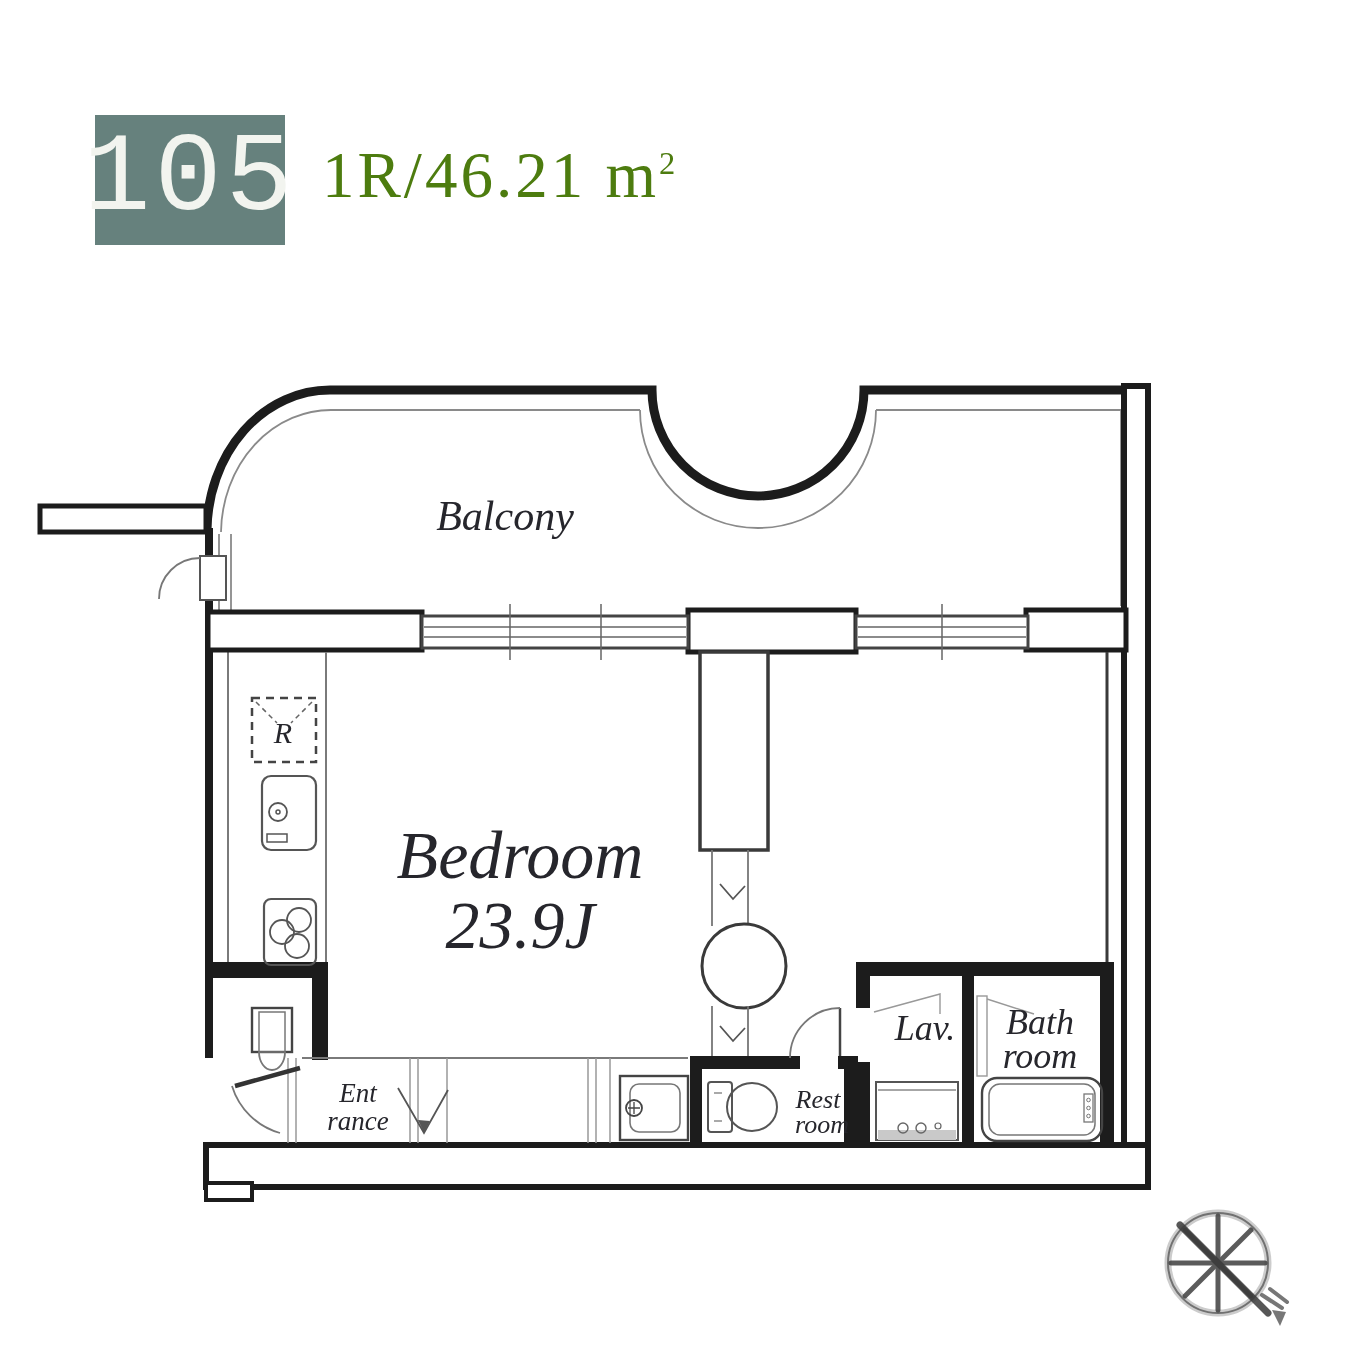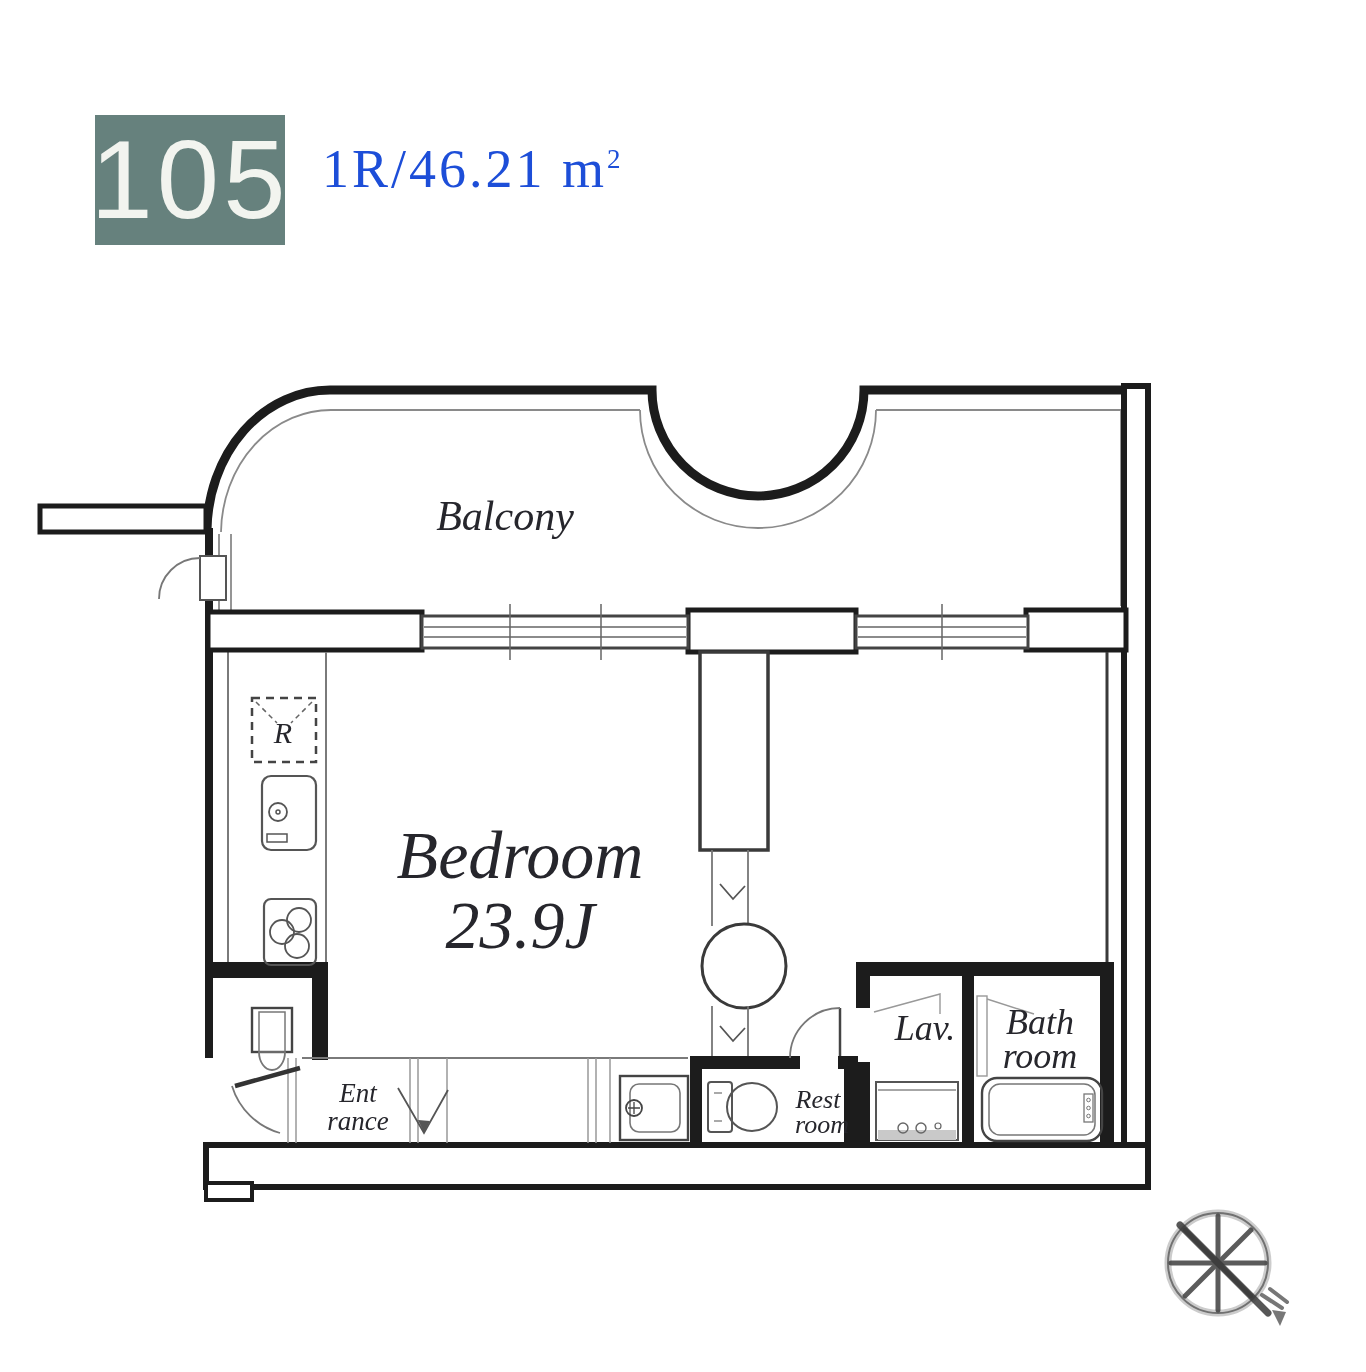--- a/index.html
+++ b/index.html
@@ -1,22 +1,22 @@
 <!DOCTYPE html>
 <html><head>
 <meta charset="utf-8">
 <style>
   html,body{margin:0;padding:0;background:#ffffff;}
   .page{position:relative;width:1366px;height:1372px;background:#ffffff;overflow:hidden;
         font-family:"Liberation Serif","DejaVu Serif",serif;}
   .unit-badge{position:absolute;left:95px;top:115px;width:190px;height:130px;
         background:#66817d;display:flex;align-items:center;justify-content:center;}
   .unit-badge span{color:#f2f4ef;font-size:112px;line-height:1;letter-spacing:4px;
-        font-family:Liberation Sans, sans-serif;}
-  .plan-spec{position:absolute;left:322px;top:138px;color:#1d4ed8;font-size:54px;
+        font-family:Liberation Mono, monospace;}
+  .plan-spec{position:absolute;left:322px;top:138px;color:#4d7c0f;font-size:65px;
         letter-spacing:3px;white-space:nowrap;}
   .plan-spec sup{font-size:0.5em;vertical-align:super;letter-spacing:0;}
   .plan-svg{position:absolute;left:0;top:0;}
   svg text{font-family:"Liberation Serif","DejaVu Serif",serif;font-style:italic;fill:#26262c;}
 </style>
 </head>
 <body>
 <div class="page">
 
   <div class="unit-badge">

